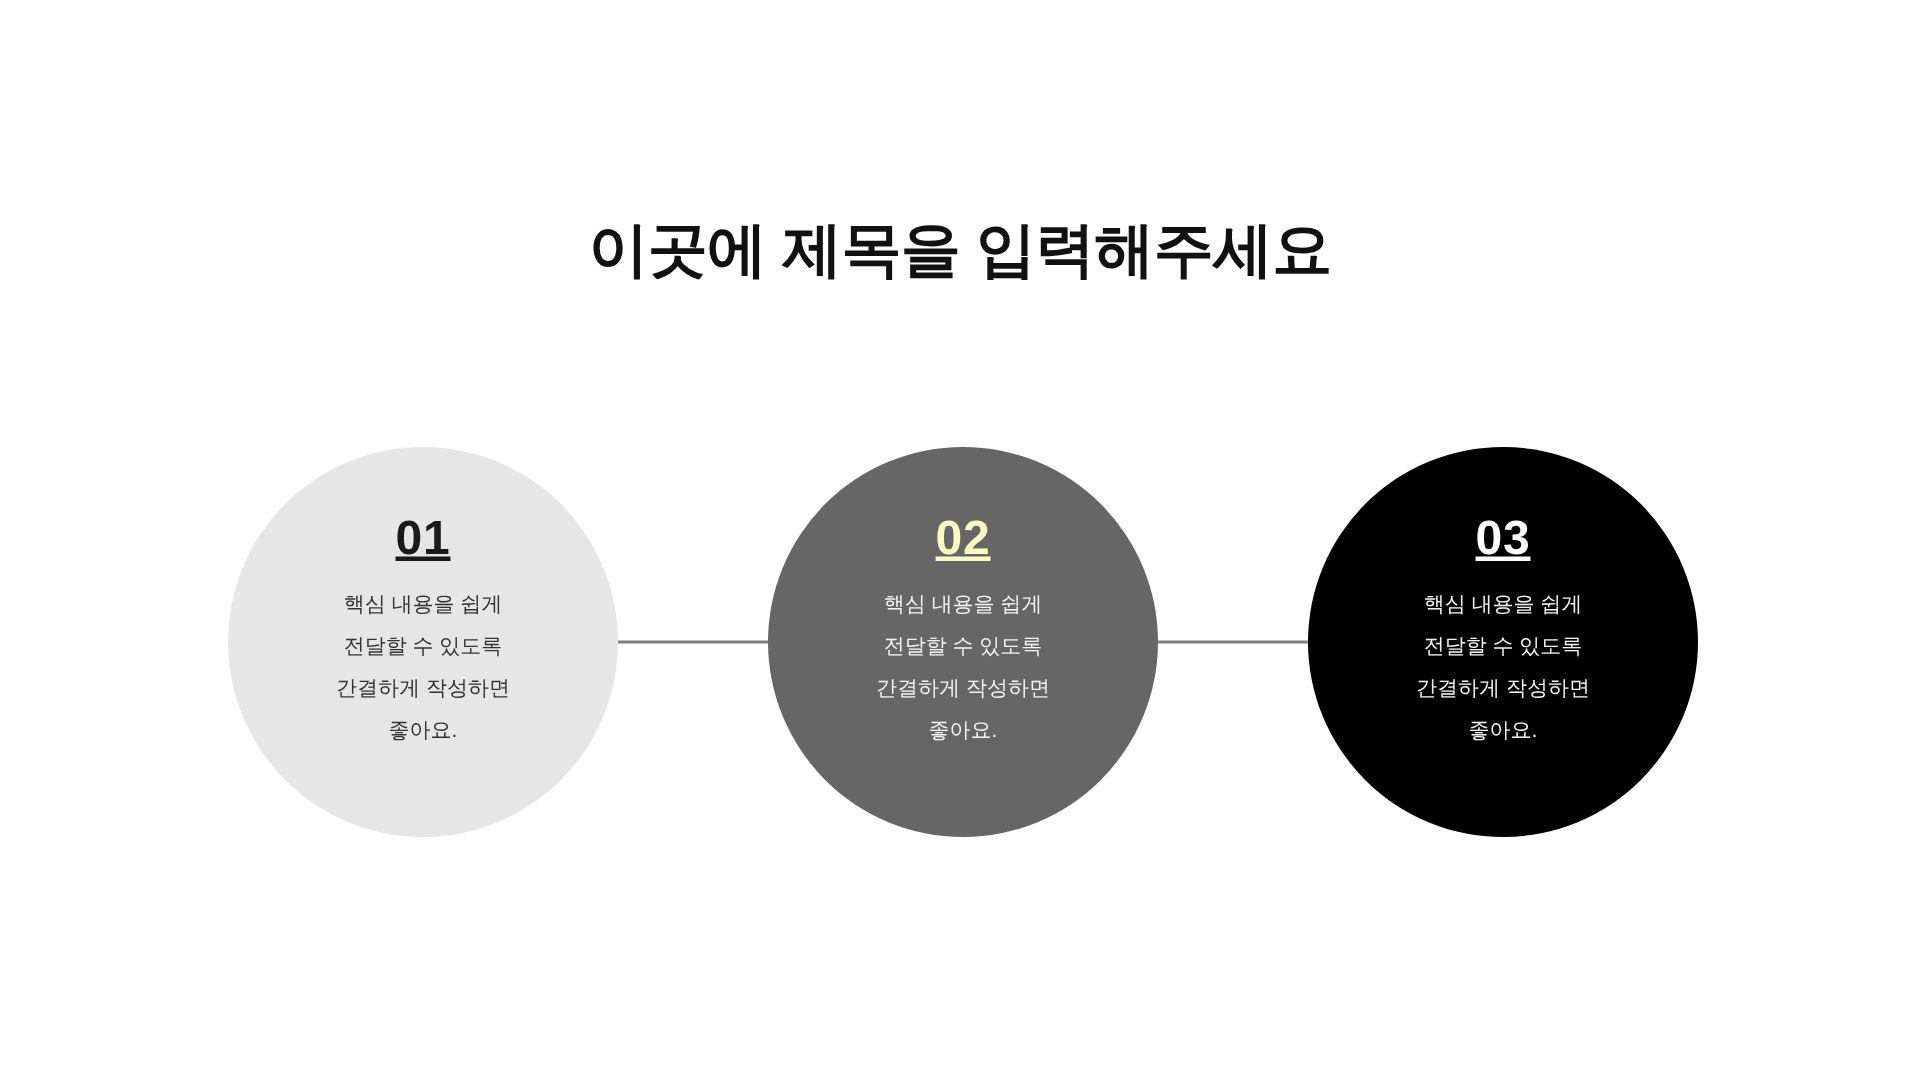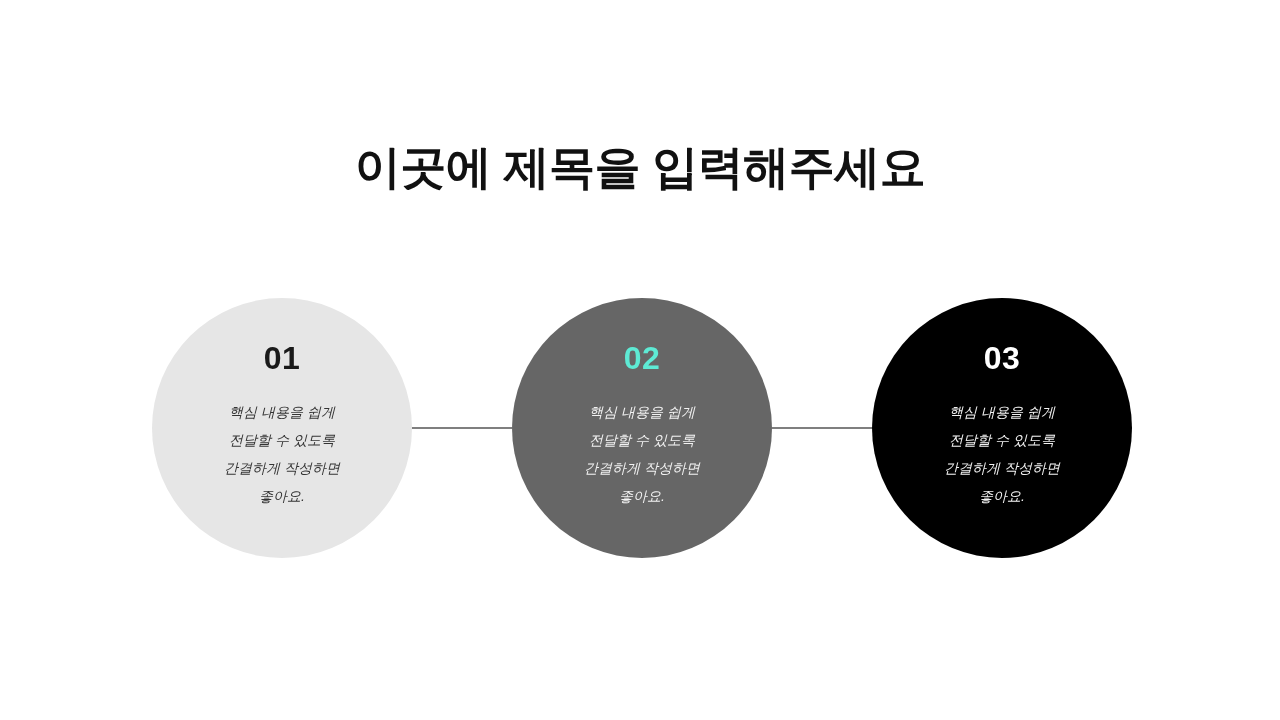--- a/index.html
+++ b/index.html
@@ -24,21 +24,21 @@
     background: #ffffff;
   }
 
   
   .slide-title {
     position: absolute;
     left: 0;
     top: 137px;
     width: 1280px;
     text-align: center;
-    font-size: 46px;
+    font-size: 40px;
     font-weight: bold;
     letter-spacing: -0.5px;
     color: #111111;
     line-height: 60px;
     white-space: nowrap;
   }
 
   
   .diagram {
     position: absolute;
@@ -72,31 +72,31 @@
   .node-1 { left: 152px; }
   .node-2 { left: 512px; }
   .node-3 { left: 872px; }
 
   .node-number {
     margin-top: 42px;
     font-size: 32px;
     font-weight: bold;
     line-height: 36px;
     letter-spacing: 0.5px;
+    text-decoration: underline;
   }
 
   .node-text {
-    margin-top: 22px;
+    margin-top: 12px;
     font-size: 14px;
     line-height: 28px;
     text-align: center;
     width: 200px;
     white-space: pre-line;
     font-weight: normal;
-    font-style: italic;
   }
 </style>
 </head>
 <body style="background-color: rgb(255, 255, 255);">
 
 <div class="slide" style="background-color: rgb(255, 255, 255);">
 
   <div class="slide-title" style="color: rgb(17, 17, 17);">이곳에 제목을 입력해주세요</div>
 
   <div class="diagram"></div>
@@ -106,21 +106,21 @@
 
   <div class="node node-1" style="background-color: rgb(230, 230, 230);">
     <div class="node-number" style="color: rgb(26, 26, 26);">01</div>
     <div class="node-text" style="color: rgb(51, 51, 51);">핵심 내용을 쉽게
 전달할 수 있도록
 간결하게 작성하면
 좋아요.</div>
   </div>
 
   <div class="node node-2" style="background-color: rgb(102, 102, 102);">
-    <div class="node-number" style="color: #5eead4;">02</div>
+    <div class="node-number" style="color: #fef9c3;">02</div>
     <div class="node-text" style="color: rgb(242, 242, 242);">핵심 내용을 쉽게
 전달할 수 있도록
 간결하게 작성하면
 좋아요.</div>
   </div>
 
   <div class="node node-3" style="background-color: #000000;">
     <div class="node-number" style="color: rgb(255, 255, 255);">03</div>
     <div class="node-text" style="color: rgb(242, 242, 242);">핵심 내용을 쉽게
 전달할 수 있도록

